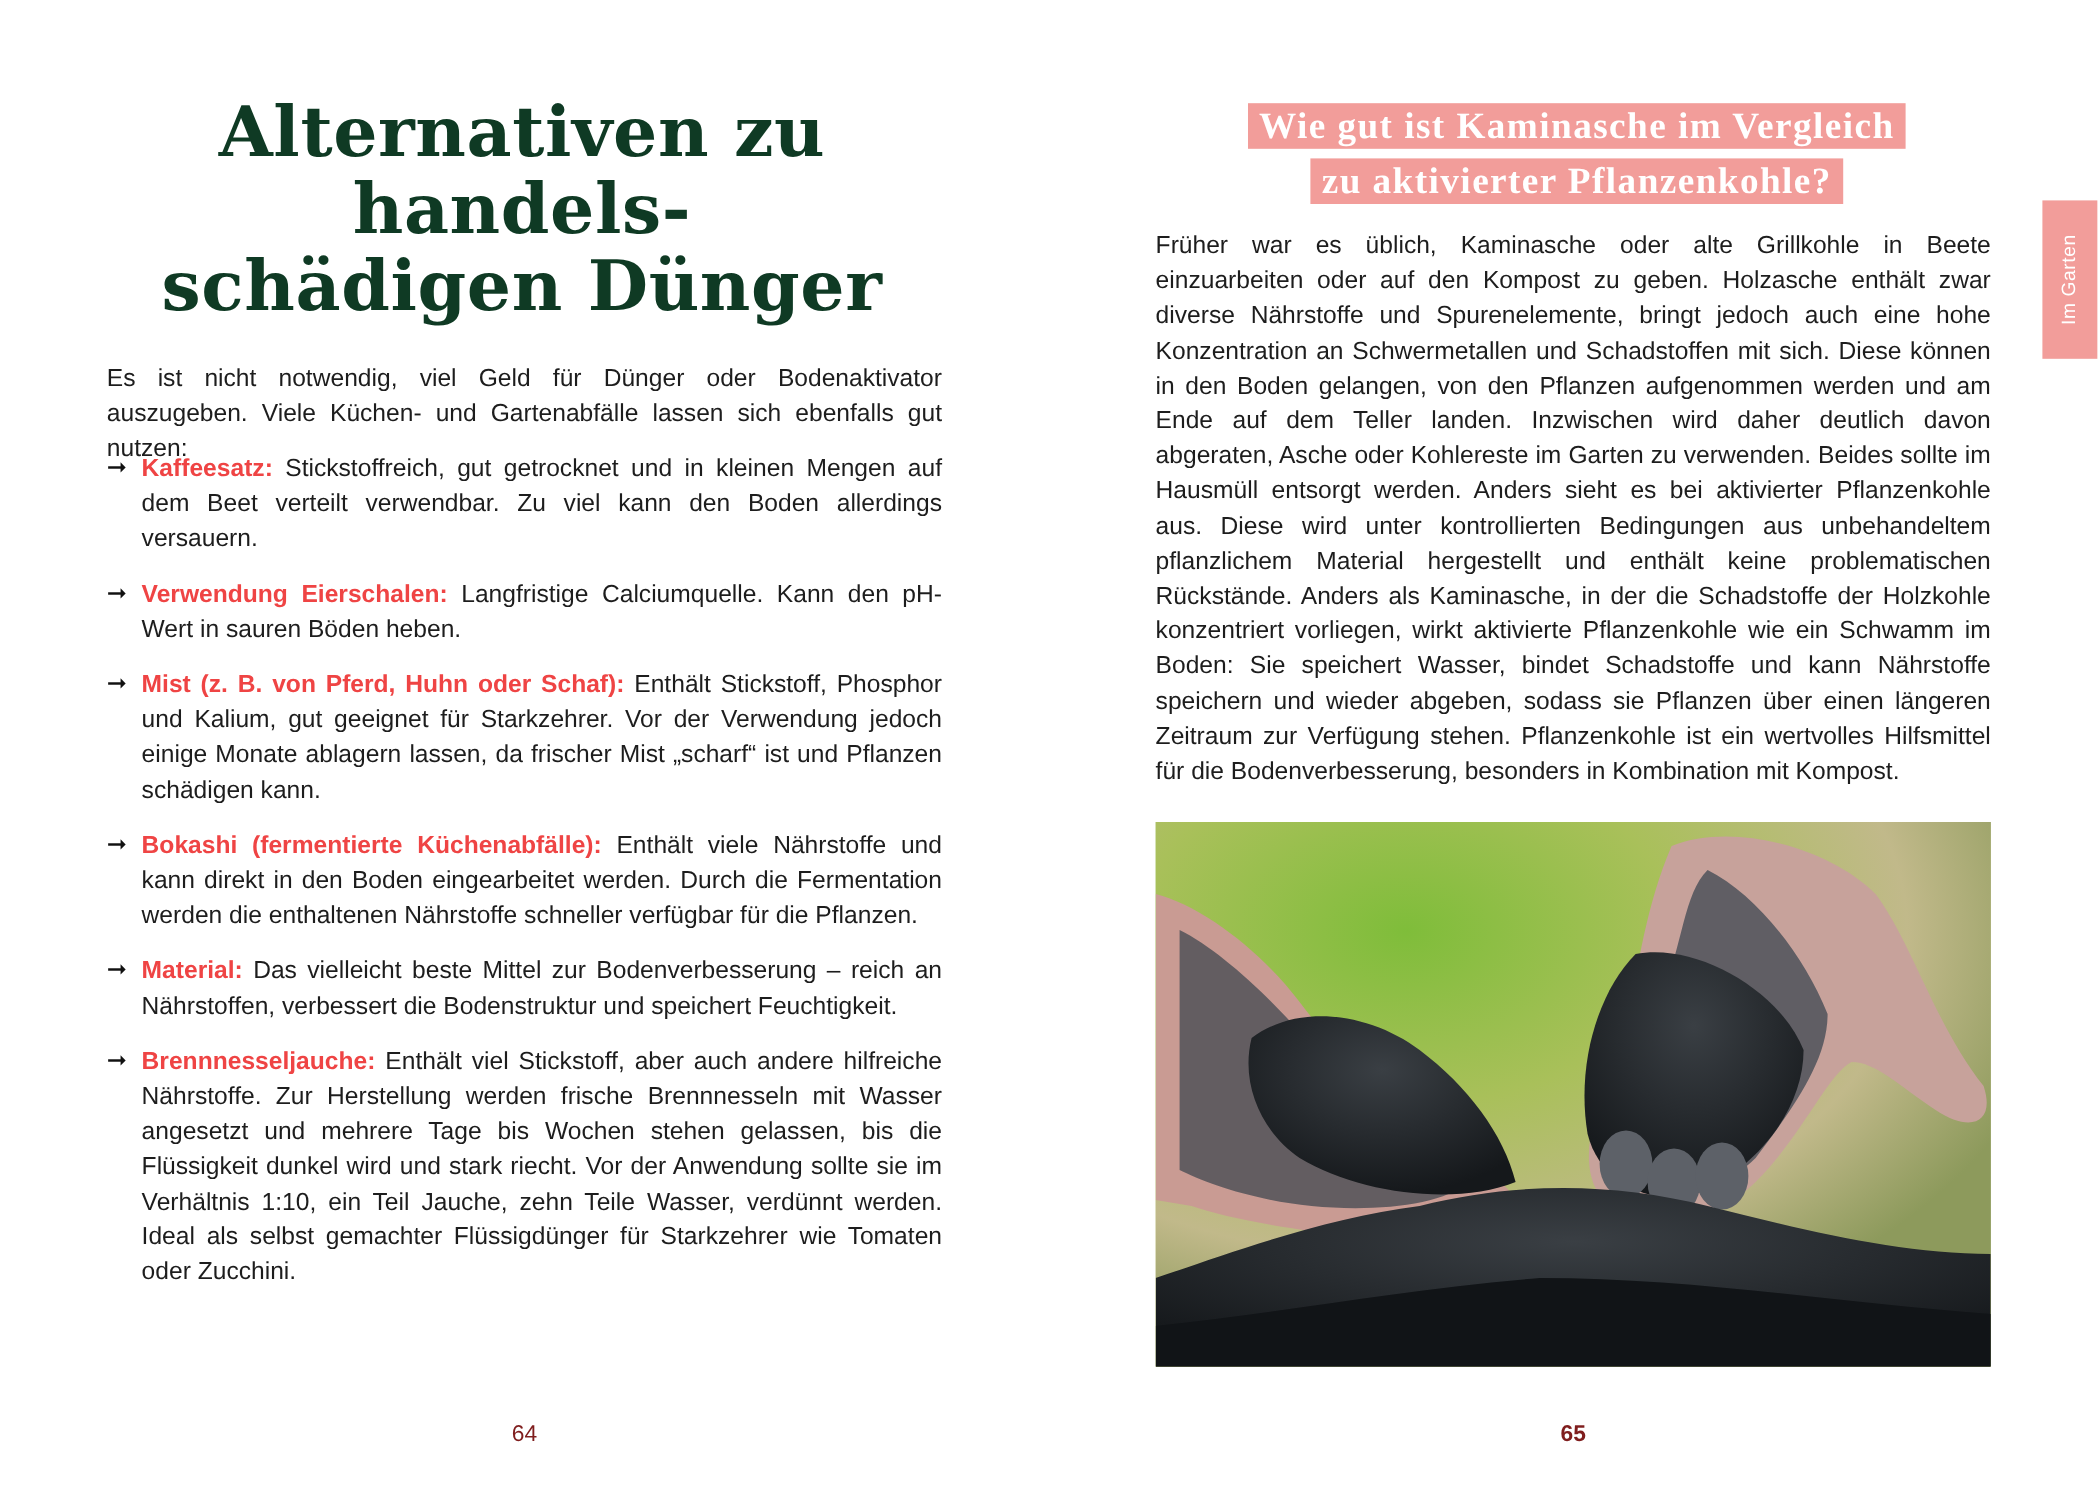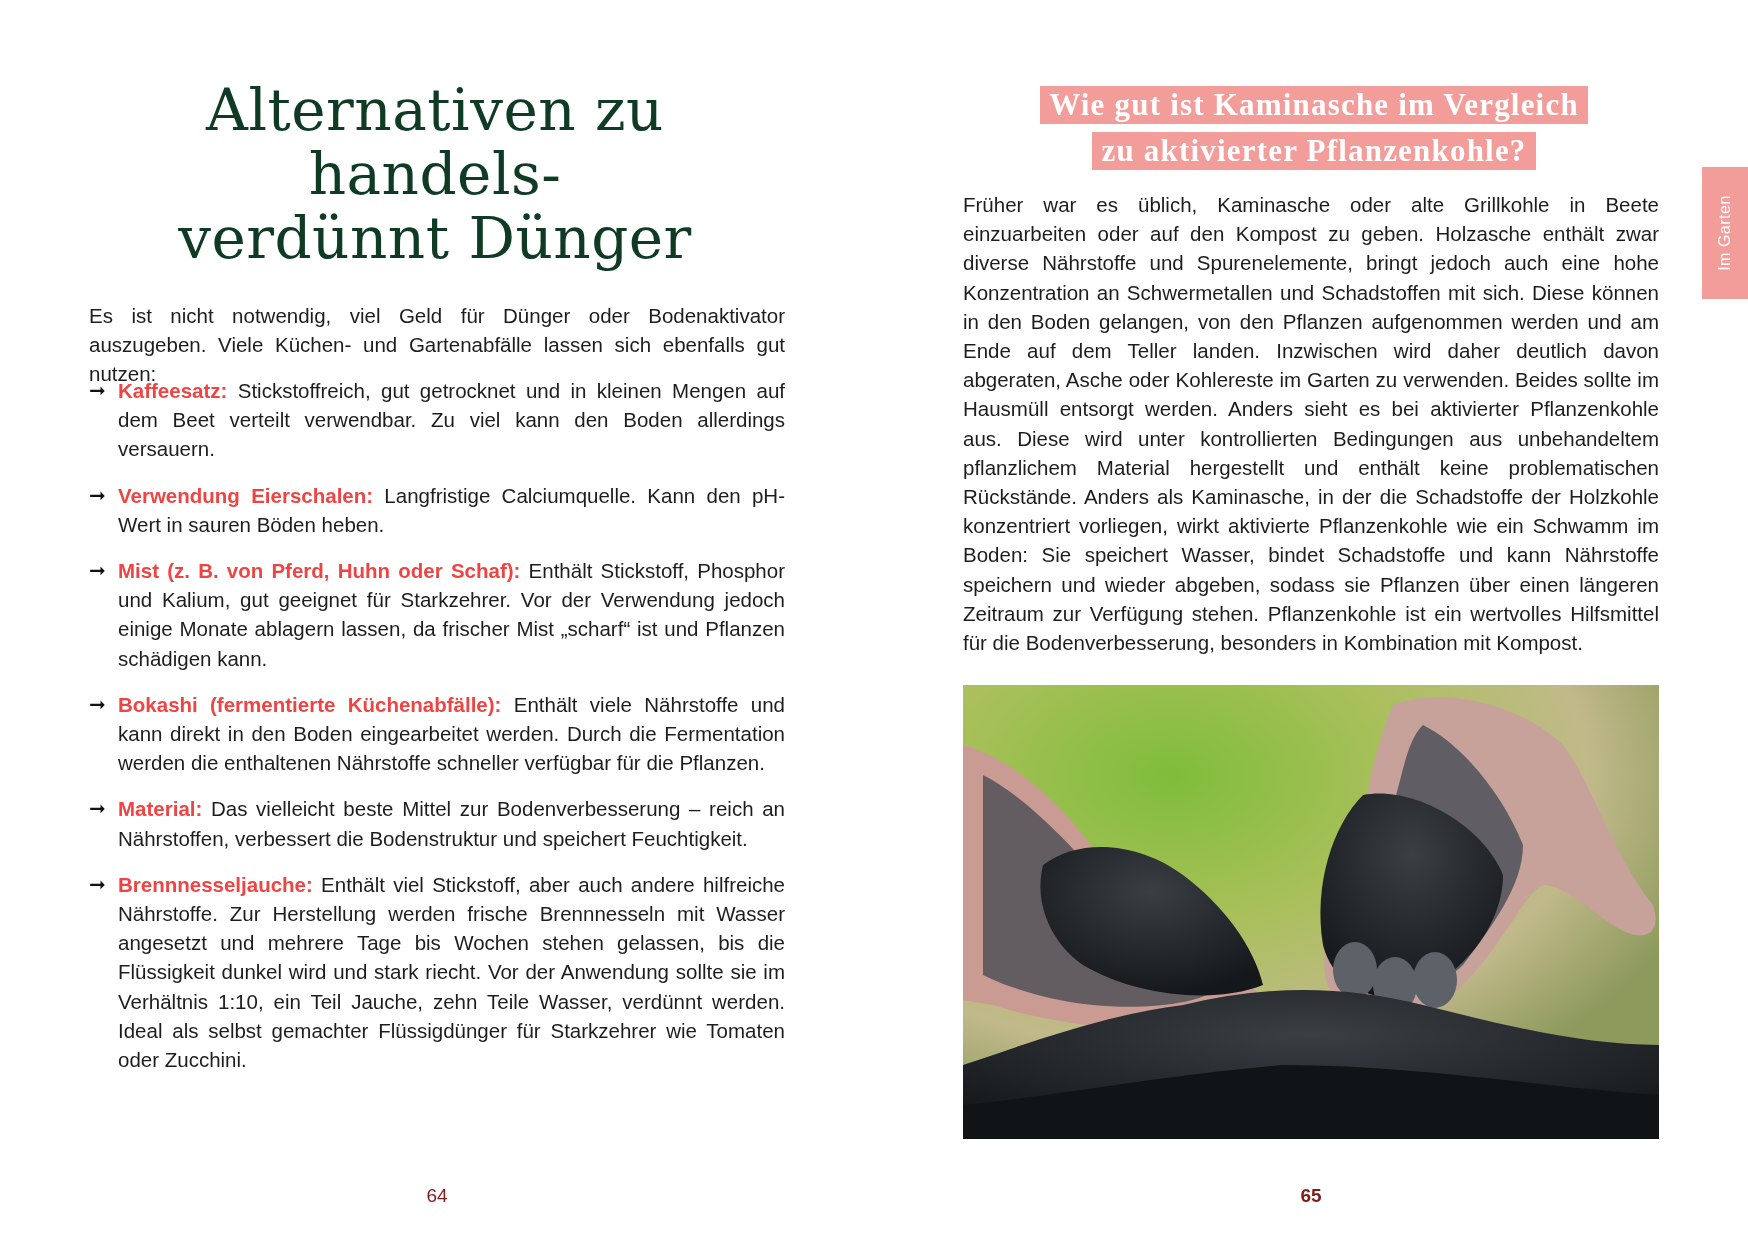--- a/index.html
+++ b/index.html
@@ -10,21 +10,21 @@
     color: #1b1b1b;
   }
   .page { position: absolute; top: 0; height: 1240px; }
   .page-left { left: 0; width: 874px; }
   .page-right { left: 874px; width: 874px; }
 
   .main-title {
     position: absolute; left: 80px; top: 78px; width: 710px;
     text-align: center; margin: 0;
     font-family: "DejaVu Serif", "Liberation Serif", serif;
-    font-weight: normal; color: #0f3a24;
+    font-weight: bold; color: #0f3a24;
     font-size: 58px; line-height: 64px; letter-spacing: 0.5px;
   }
   .main-title span { display: block; }
 
   .subhead-wrap { position: absolute; text-align: center; }
   .subhead {
     display: inline-block; background: #f29d9a; color: #ffffff;
     font-family: Liberation Serif, serif;
     font-size: 31px; line-height: 36px; padding: 1px 9px;
     letter-spacing: 1.2px; margin: 0 0 8px 0;
@@ -70,21 +70,21 @@
     transform: translate(-50%, -50%) rotate(-90deg);
     color: #ffffff; font-size: 16px; white-space: nowrap; letter-spacing: 0.5px;
   }
 </style>
 </head>
 <body>
 
 <div class="page page-left">
   <h1 class="main-title">
     <span>Alternativen zu handels-</span>
-    <span>verdünnt Dünger</span>
+    <span>schädigen Dünger</span>
   </h1>
 
 
   <p class="body-text intro">Es ist nicht notwendig, viel Geld für Dünger oder Bodenaktivator auszugeben. Viele Küchen- und Gartenabfälle lassen sich ebenfalls gut nutzen:</p>
 
   <ul class="list body-text">
     <li>
       <span class="arrow">➞</span>
       <span class="term">Kaffeesatz:</span><span> Stickstoffreich, gut getrocknet und in kleinen Mengen auf dem Beet verteilt verwendbar. Zu viel kann den Boden allerdings versauern.</span>
     </li>

